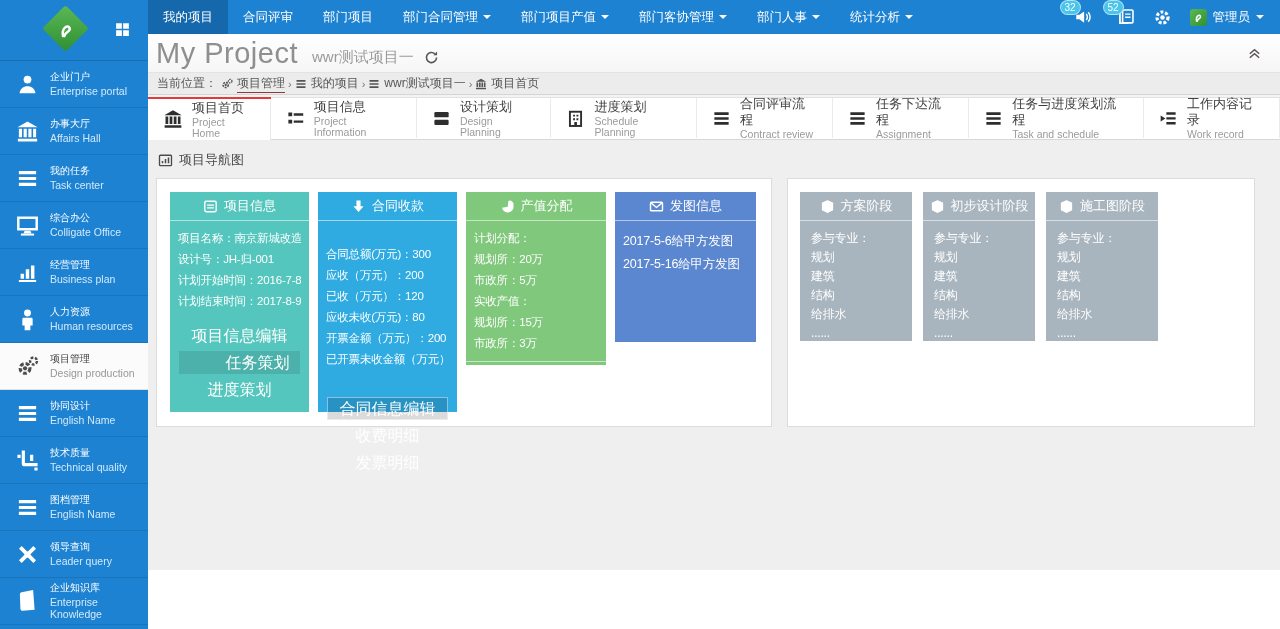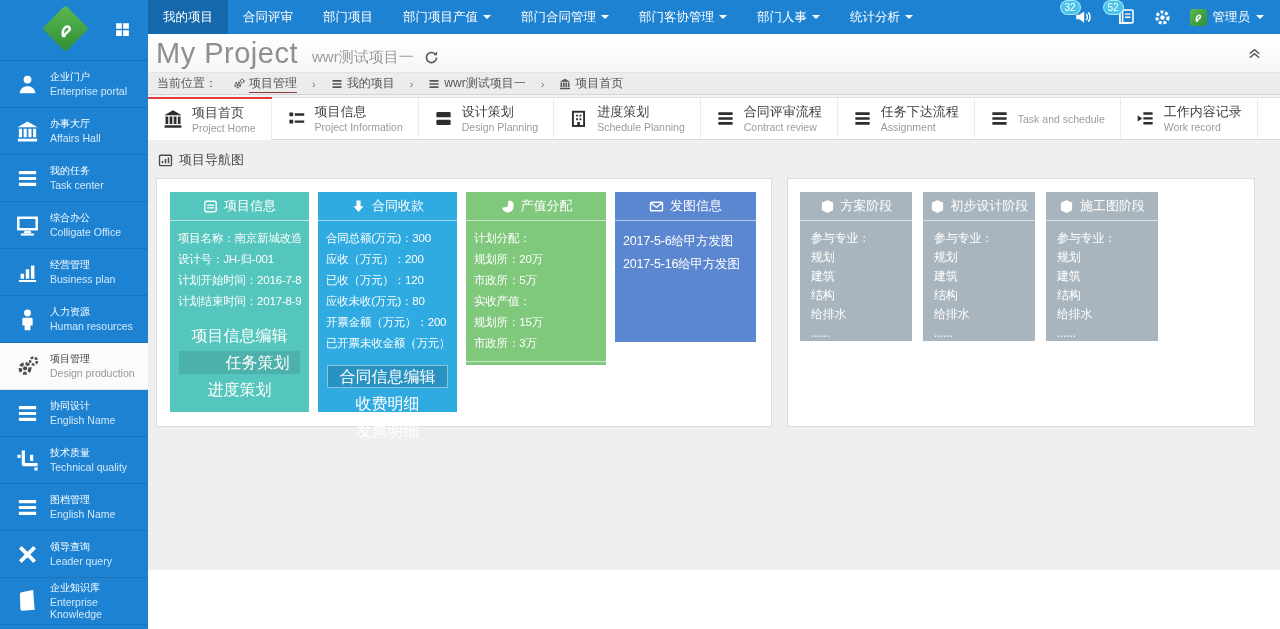--- a/index.html
+++ b/index.html
@@ -45,21 +45,21 @@
   
   .main{position:absolute;left:148px;top:34px;right:0;bottom:0;background:#fff;}
   .page-head{height:38px;background:linear-gradient(#ffffff,#f6f6f6);display:flex;align-items:center;
              padding:0 18px 0 8px;}
   .title{font-size:29px;font-weight:300;color:#8f8f8f;letter-spacing:.5px;}
   .subtitle{font-size:15px;color:#9a9a9a;margin-left:14px;margin-top:9px;}
   .refresh{color:#555;margin-left:10px;margin-top:9px;cursor:pointer;}
   .collapse{margin-left:auto;color:#5a5252;cursor:pointer;}
 
   .crumbs{height:21px;background:#ececec;border-top:1px solid #e3e3e3;border-bottom:1px solid #d5d5d5;
-          display:flex;align-items:center;font-size:12px;color:#555;padding-left:9px;gap:12px;}
+          display:flex;align-items:center;font-size:12px;color:#555;padding-left:9px;}
   .crumb{display:flex;align-items:center;gap:4px;cursor:pointer;}
   .crumb .ic{color:#555;}
   .crumb-sep{color:#777;margin:0 3px;font-size:11px;}
   .crumb-prefix{margin-right:4px;}
   .u-red{border-bottom:1px solid #8a3c3c;}
 
   .gap2{height:2px;background:#f3f3f3;}
   .tabs{height:43px;border-top:1px solid #e2e2e2;border-bottom:1px solid #d8d8d8;background:#fff;
         display:flex;box-sizing:border-box;}
   .tab{display:flex;align-items:center;gap:9px;padding:0 15px;border-right:1px solid #ebebeb;
@@ -85,21 +85,21 @@
   .card-head .ic{color:#fff;}
   .card-body{padding:7px 8px;flex:1;font-size:11.5px;line-height:21px;letter-spacing:-.2px;}
   .card-body div{white-space:nowrap;overflow:hidden;}
   .card-btns{padding:0 0 7px;}
   .cbtn{display:block;margin:4px 9px;height:23px;line-height:23px;text-align:center;font-size:16px;
         color:#fff;cursor:pointer;}
   .hl-dark{background:rgba(0,0,0,.10);padding-left:36px;}
   .hl-border{background:rgba(0,0,0,.14);box-shadow:inset 0 0 0 1px rgba(255,255,255,.45);}
 
   .card-teal{width:139px;height:220px;background:#55c6be;}
-  .card-blue{width:139px;height:220px;background:#2fabe2;}
+  .card-blue{width:139px;height:220px;background:#2fabe2;gap:16px;}
   .card-green{width:140px;height:173px;background:#80c87c;}
   .card-green .card-btns{border-top:1px solid rgba(255,255,255,.55);padding-top:3px;}
   .card-indigo{width:141px;height:150px;background:#5b86d0;}
   .card-indigo .card-body{font-size:12.5px;line-height:23px;padding-top:9px;}
   .stage-card{width:112px;height:149px;background:#a9b5be;}
   .stage-card .card-body{line-height:19px;padding:8px 11px;font-size:12px;}
 </style>
 </head>
 <body>
 
@@ -363,25 +363,25 @@
     <div class="tmenu-item active">
         <span>我的项目</span>
       </div>
     <div class="tmenu-item">
         <span>合同评审</span>
       </div>
     <div class="tmenu-item">
         <span>部门项目</span>
       </div>
     <div class="tmenu-item">
+        <span>部门合同管理</span>
+        <span class="caret"></span>
+      </div>
+    <div class="tmenu-item">
         <span>部门项目产值</span>
-        <span class="caret"></span>
-      </div>
-    <div class="tmenu-item">
-        <span>部门合同管理</span>
         <span class="caret"></span>
       </div>
     <div class="tmenu-item">
         <span>部门客协管理</span>
         <span class="caret"></span>
       </div>
     <div class="tmenu-item">
         <span>部门人事</span>
         <span class="caret"></span>
       </div>
@@ -545,20 +545,21 @@
           <div class="tab-en">Assignment</div>
         </span>
     </div>
     <div class="tab">
       <span class="ic">
           <svg width="19" height="19" fill="currentColor">
             <use href="#i-menu"></use>
           </svg>
         </span>
       <span class="tab-txt">
+          <div class="tab-zh">任务与进度策划流程</div>
           <div class="tab-en">Task and schedule</div>
         </span>
     </div>
     <div class="tab">
       <span class="ic">
           <svg width="19" height="19" fill="currentColor">
             <use href="#i-listarrow"></use>
           </svg>
         </span>
       <span class="tab-txt">

